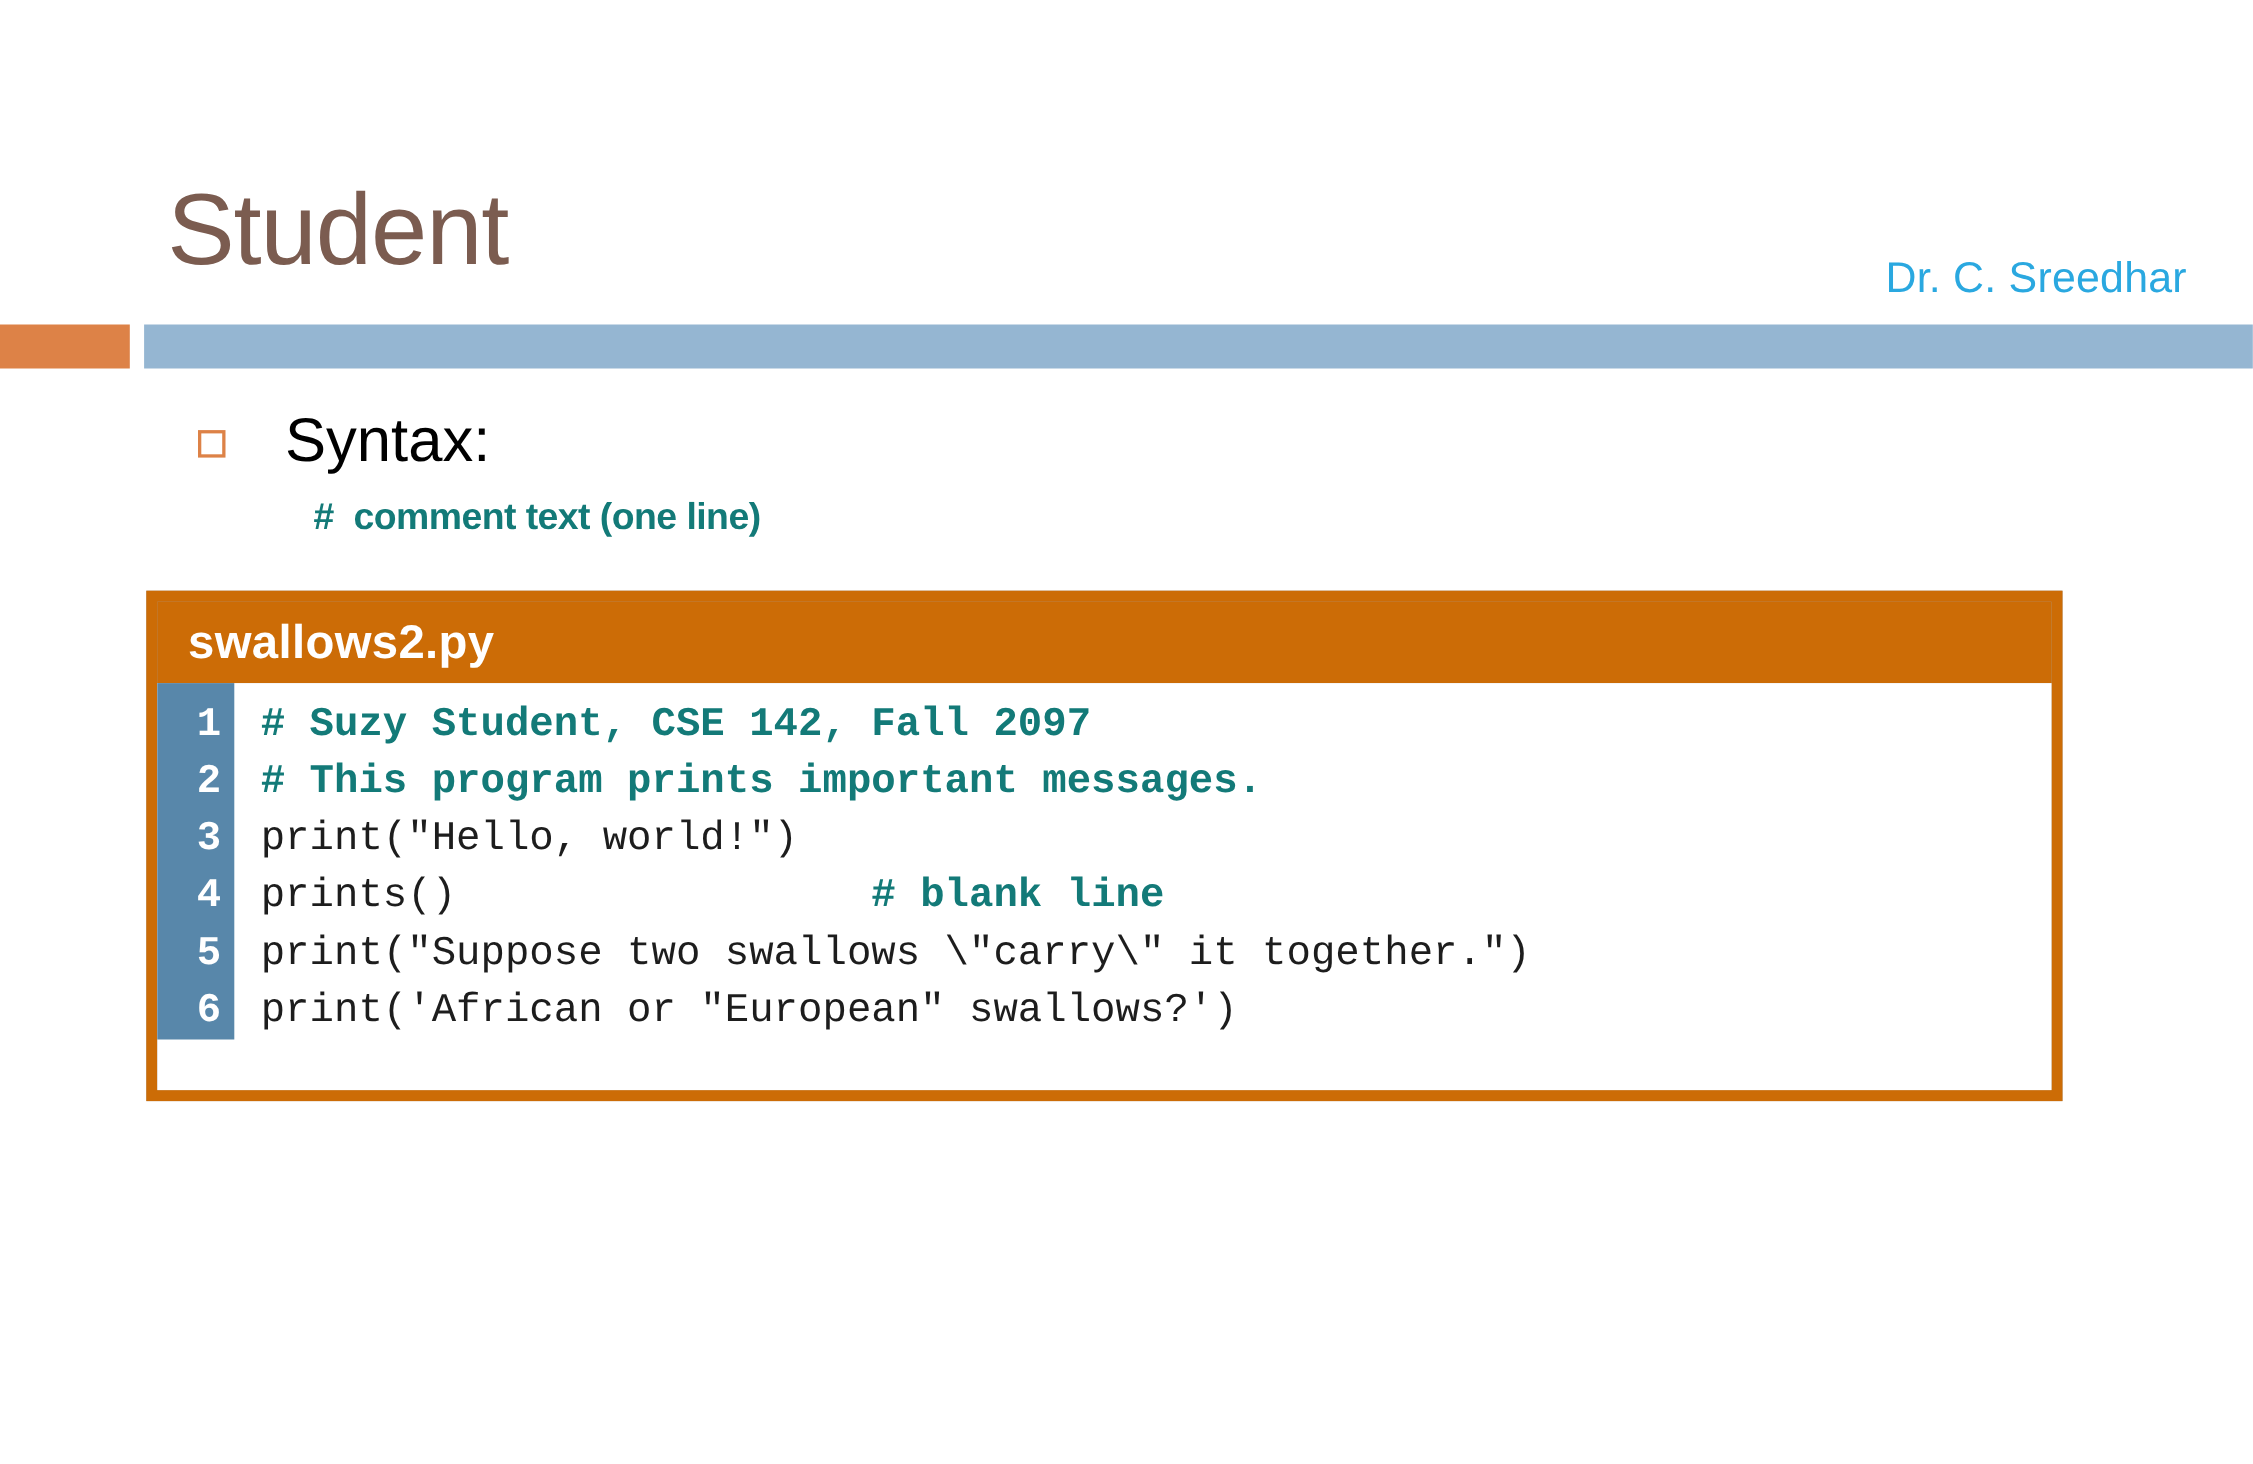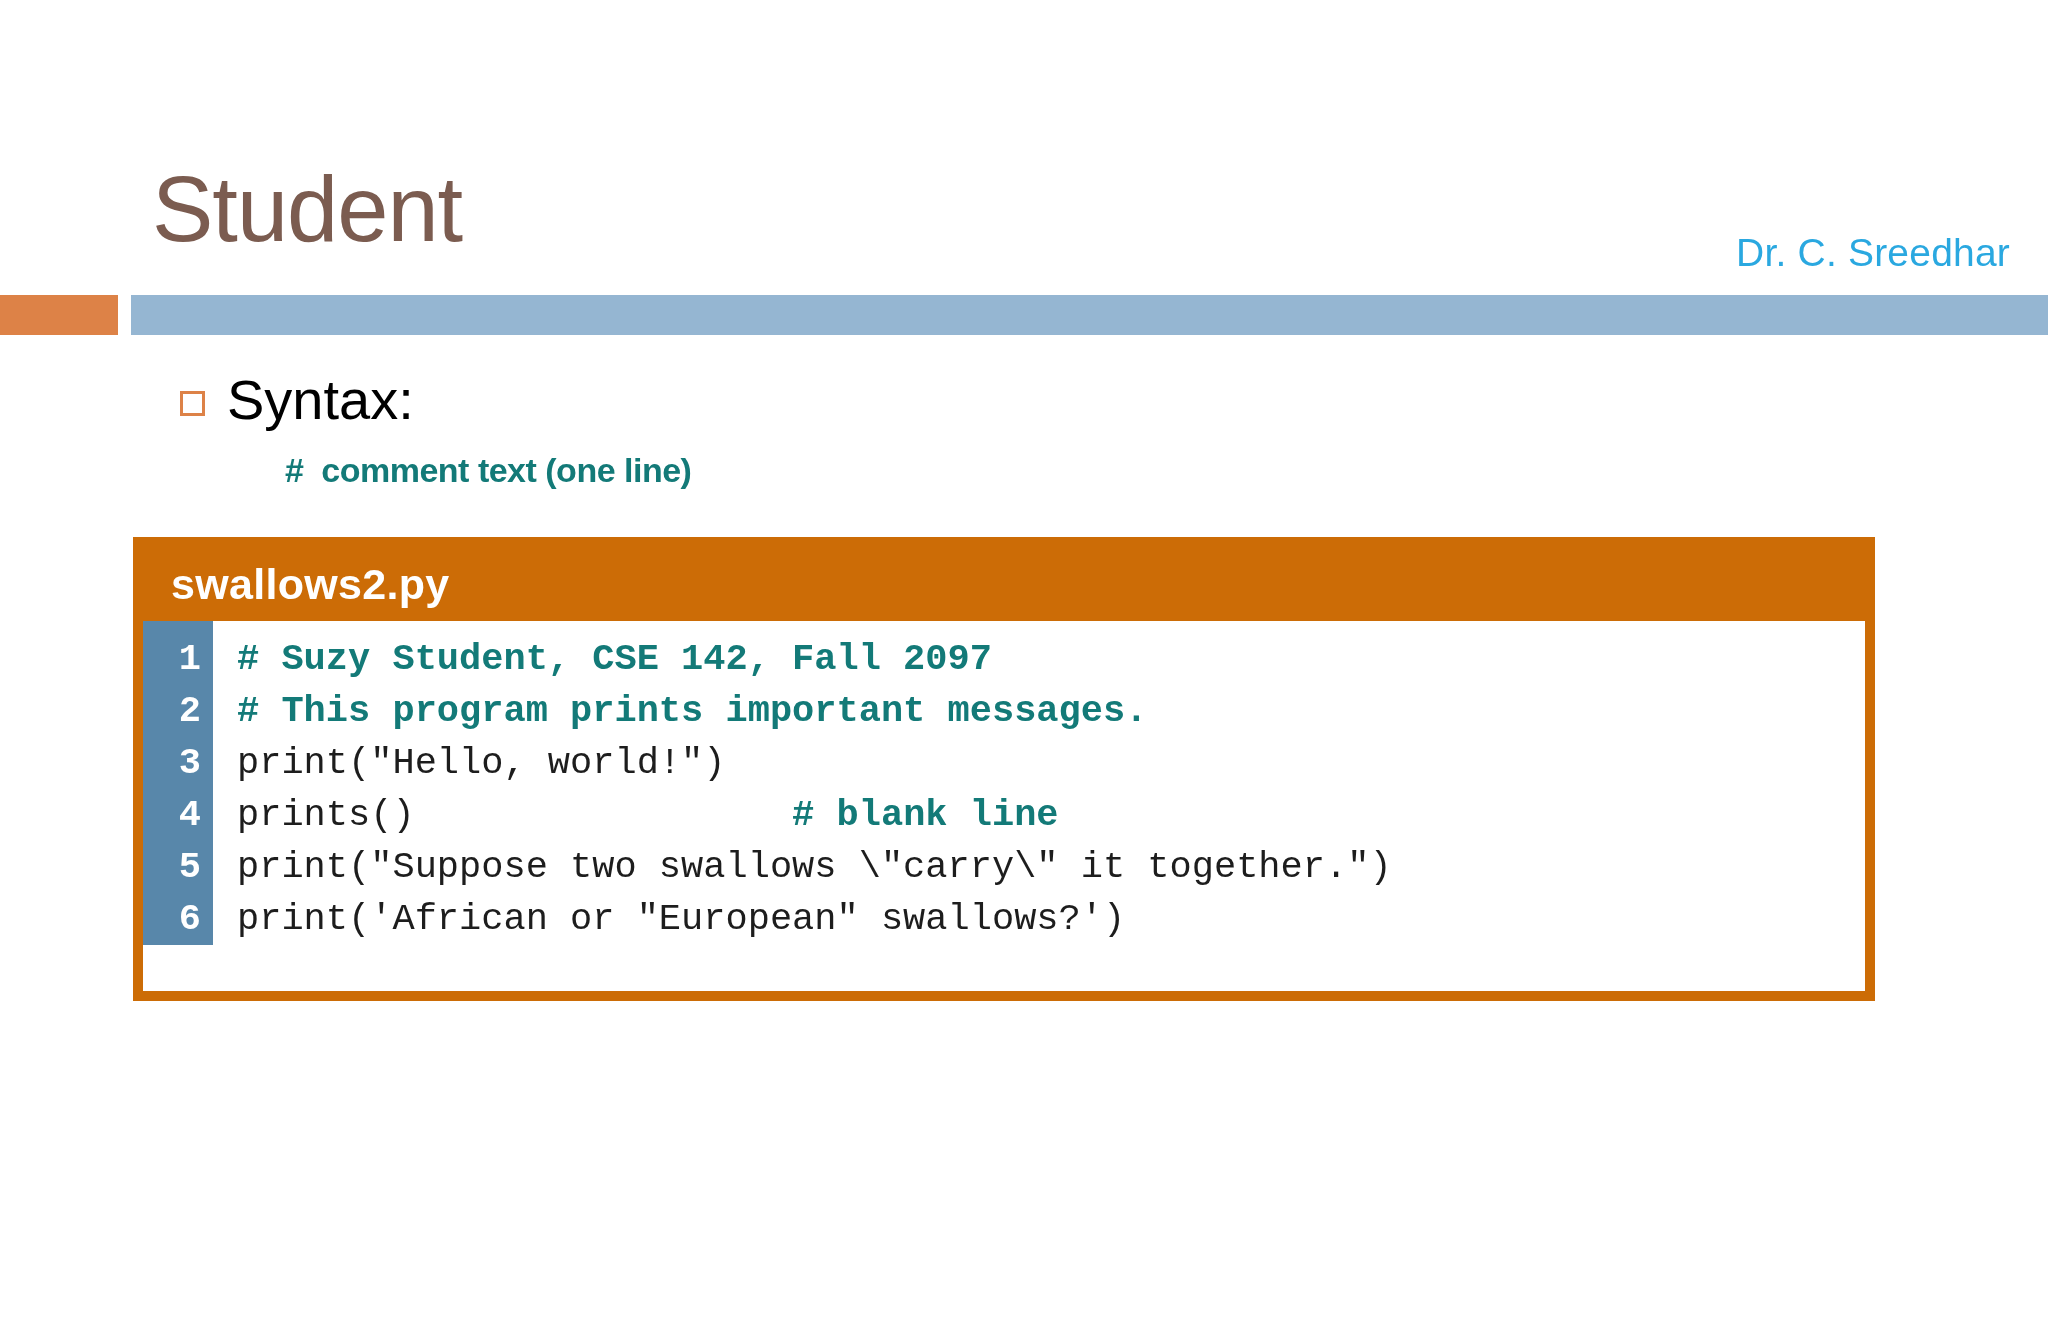--- a/index.html
+++ b/index.html
@@ -24,21 +24,21 @@
     font-family: "Liberation Sans", sans-serif;
     font-size: 92px;
     font-weight: 400;
     color: #7b5c50;
     letter-spacing: -1px;
     line-height: 1;
     white-space: nowrap;
   }
   .author {
     position: absolute;
-    right: 38px;
+    right: 60px;
     top: 231px;
     font-family: "Liberation Sans", sans-serif;
     font-size: 39px;
     font-weight: 400;
     color: #2aa8e0;
     letter-spacing: 0.2px;
     white-space: nowrap;
   }
 
   .rule-orange {
@@ -58,21 +58,21 @@
     background: #95b6d2;
   }
 
   
   .bullet-row {
     position: absolute;
     left: 180px;
     top: 372px;
     display: flex;
     align-items: center;
-    gap: 22px;
+    gap: 54px;
   }
   .bullet-square {
     width: 25px;
     height: 25px;
     border: 3px solid #dd8247;
     background: transparent;
     box-sizing: border-box;
     flex: 0 0 auto;
     margin-top: 6px;
   }

